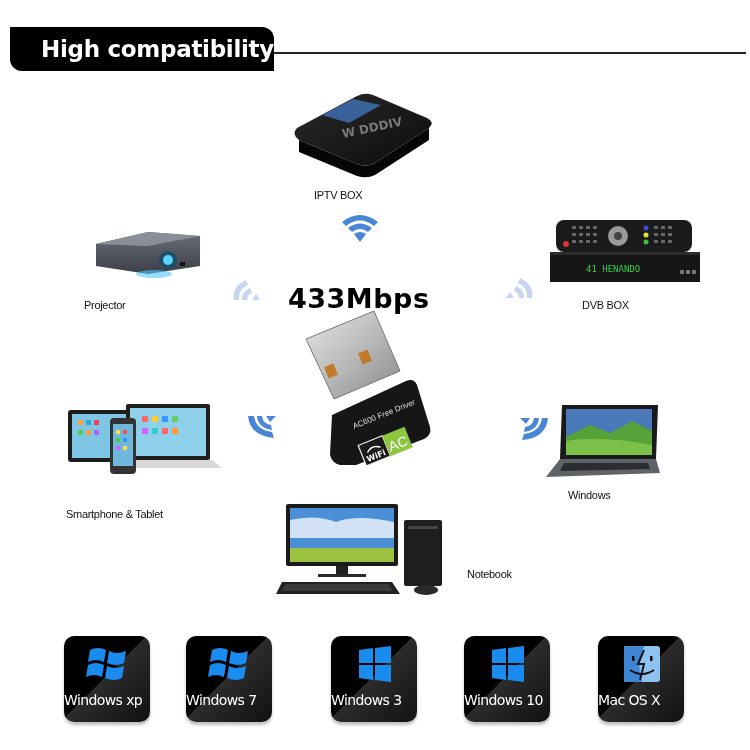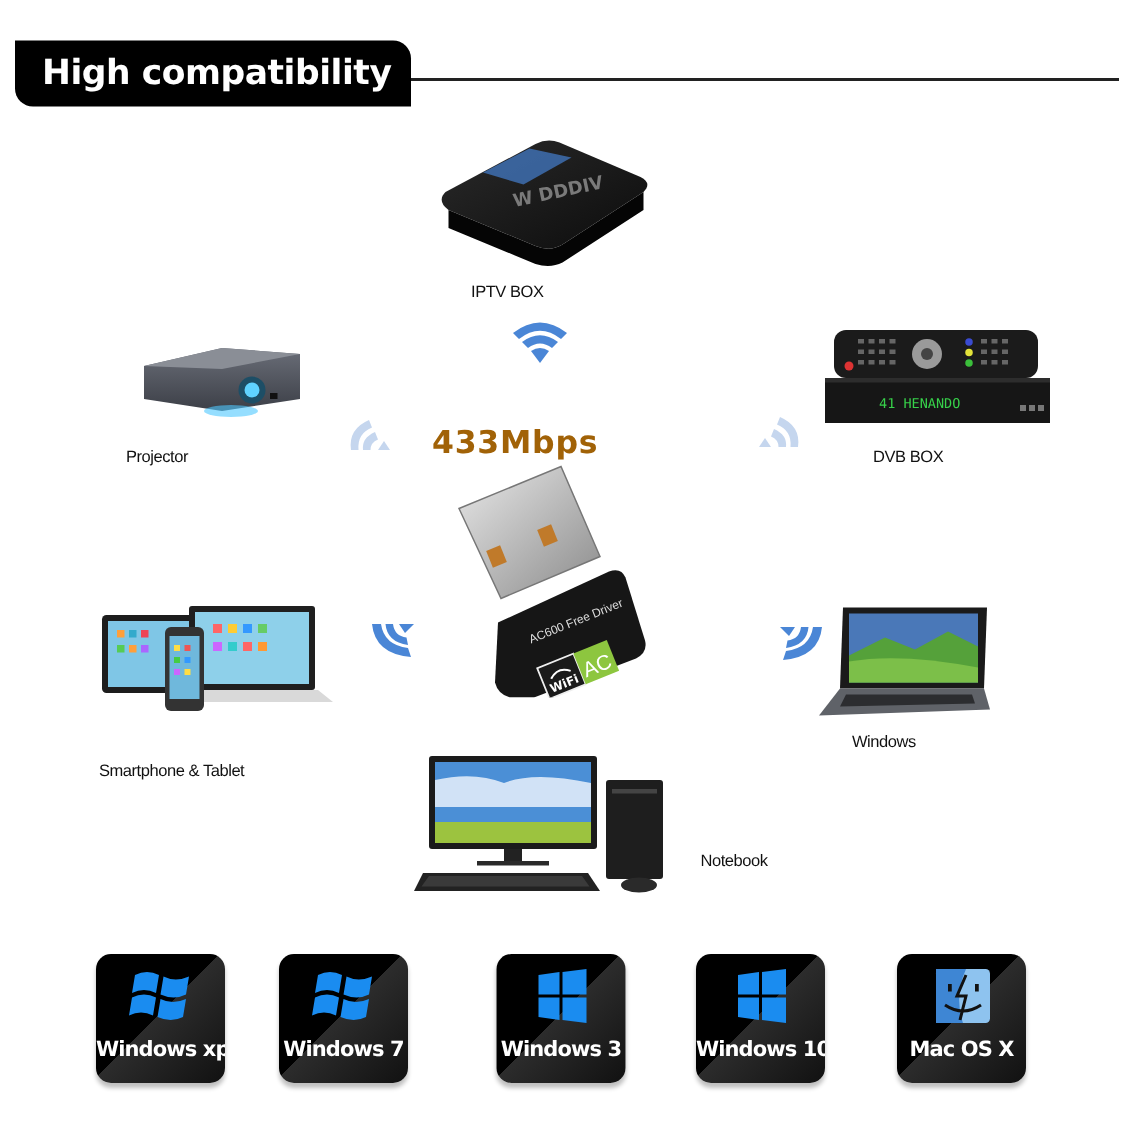--- a/index.html
+++ b/index.html
@@ -3,44 +3,44 @@
   <meta charset="utf-8">
   <style>
     * { margin: 0; padding: 0; box-sizing: border-box; }
     html, body { width: 750px; height: 750px; background: #ffffff; overflow: hidden; }
     body { position: relative; font-family: "Liberation Sans", sans-serif; color: #111; }
 
     .header-tab {
       position: absolute; left: 10px; top: 27px; width: 264px; height: 44px;
       background: #000; border-radius: 0 12px 0 12px;
       color: #fff; font-family: "DejaVu Sans", sans-serif; font-weight: bold;
-      font-size: 23px; line-height: 44px; padding-left: 18px; letter-spacing: -0.3px;
+      font-size: 23px; line-height: 44px; padding-left: 18px; letter-spacing: -0.3px; text-align: right;
     }
     .header-rule { position: absolute; left: 274px; top: 52px; width: 472px; height: 2px; background: #222; }
 
     .label { position: absolute; font-size: 11px; color: #111; white-space: nowrap; letter-spacing: -0.3px; }
 
     .speed {
-      position: absolute; left: 288px; top: 283px; font-size: 21px; font-weight: bold;
-      color: #a16207; font-family: "DejaVu Sans", sans-serif; letter-spacing: 0.5px;
+      position: absolute; left: 288px; top: 283px; font-size: 27px; font-weight: bold;
+      color: #000000; font-family: "DejaVu Sans", sans-serif; letter-spacing: 0.5px;
     }
 
     .device { position: absolute; }
     .wifi { position: absolute; }
 
     .os-tile {
       position: absolute; top: 636px; width: 86px; height: 86px; border-radius: 10px;
       background: linear-gradient(135deg, #000 0%, #000 48%, #2c2c2c 48%, #111 100%);
       box-shadow: 0 3px 3px rgba(0,0,0,0.25);
       overflow: hidden;
     }
     .os-tile .os-logo { position: absolute; left: 22px; top: 8px; width: 44px; height: 40px; }
     .os-tile .os-label {
-      position: absolute; left: 0; right: 0; bottom: 14px; text-align: center;
-      color: #fff; font-family: "DejaVu Sans", sans-serif; font-weight: bold; font-size: 14px;
+      position: absolute; left: 0; right: 0; bottom: 14px; 
+      color: #fff; font-family: "DejaVu Sans", sans-serif; font-weight: normal; font-size: 14px;
       letter-spacing: -0.6px; white-space: nowrap;
     }
   </style>
 </head>
 <body>
 
 <div class="header-tab">High compatibility</div>
 <div class="header-rule"></div>
 
 <svg class="device" style="left:287px;top:88px" width="150" height="90" viewBox="0 0 150 90">

